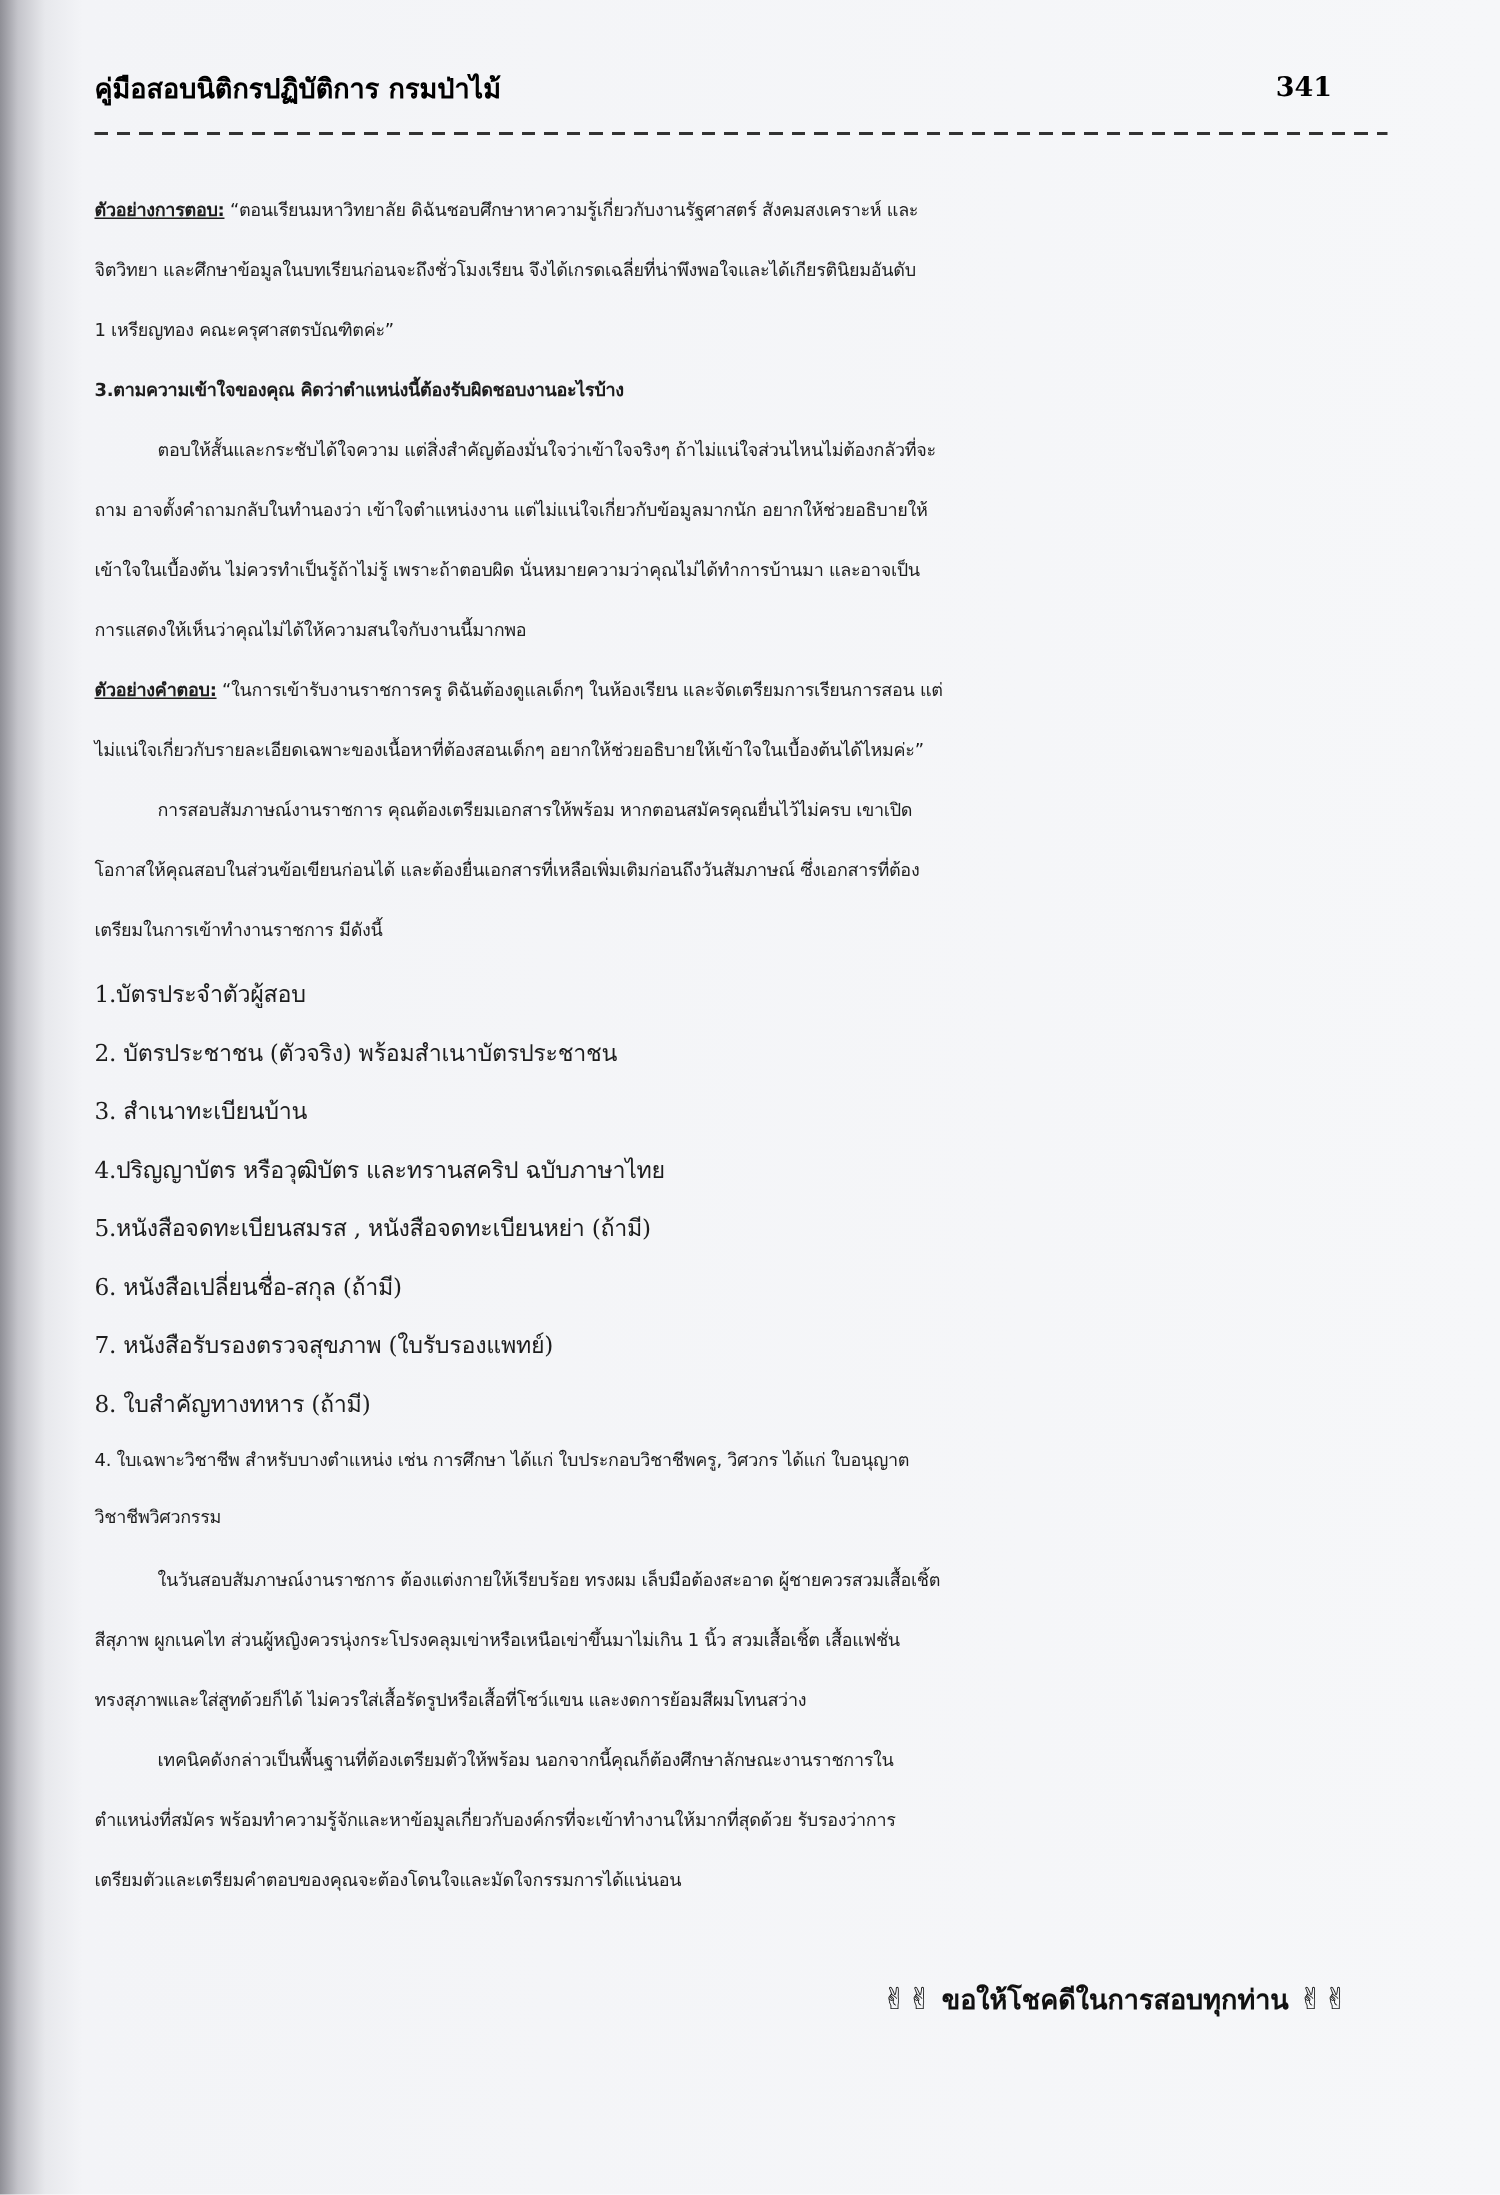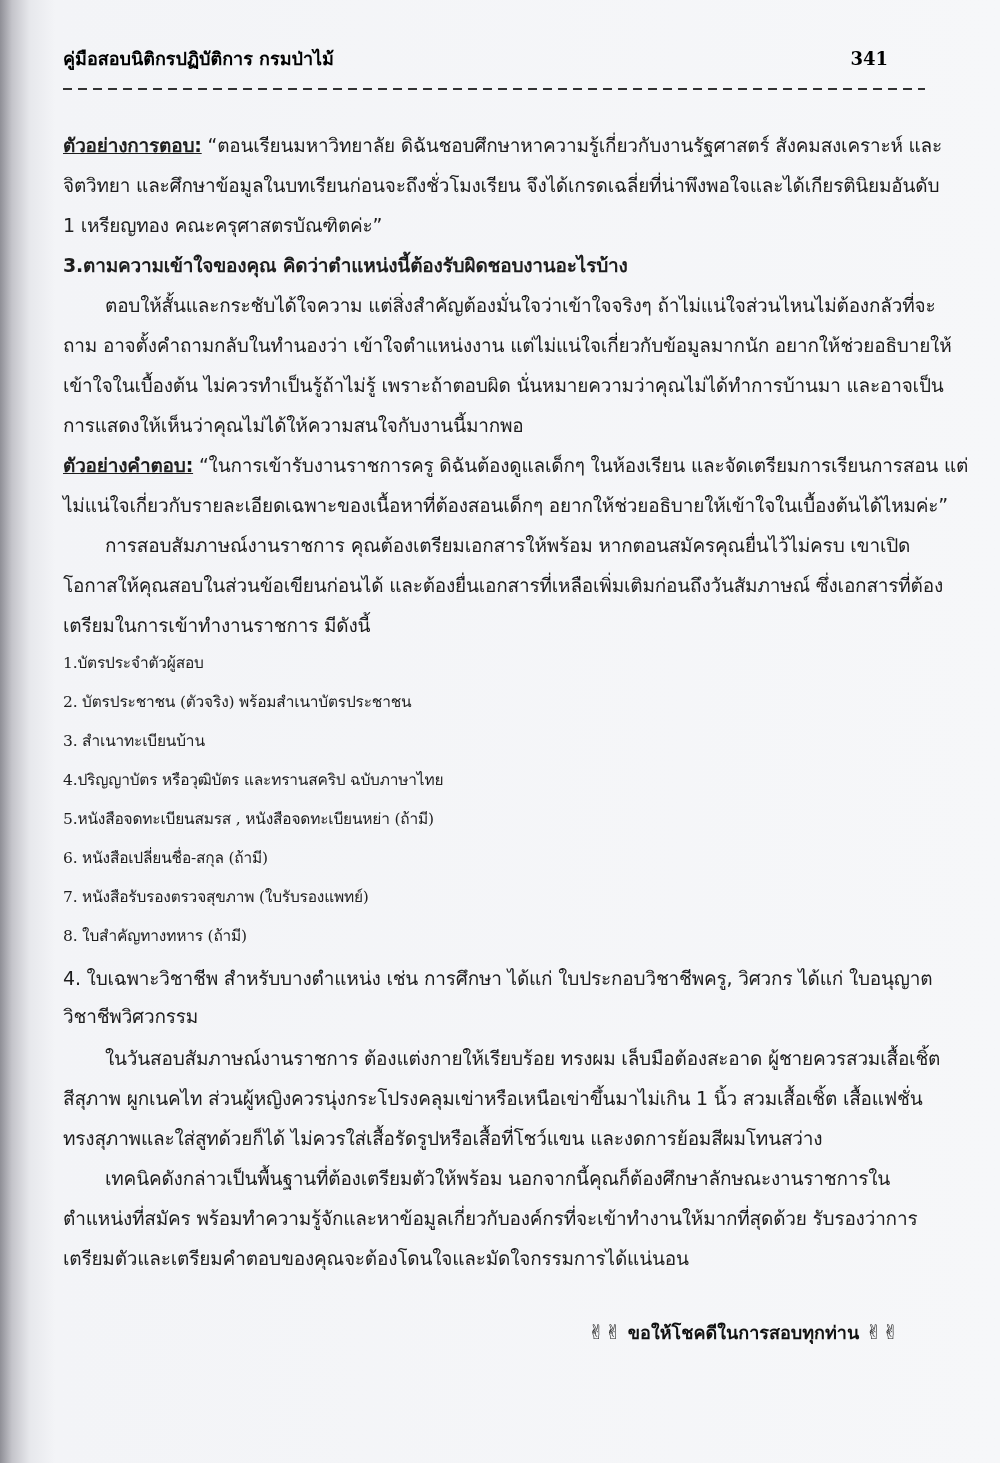--- a/index.html
+++ b/index.html
@@ -16,21 +16,21 @@
     display: flex; justify-content: space-between; align-items: center;
     font-weight: bold; font-size: 18px; color: #000000;
   }
   .header .num { font-family: "DejaVu Serif", serif; font-size: 18px; }
   .rule {
     position: absolute; left: 63px; top: 88px; width: 862px; height: 2px;
     background-image: repeating-linear-gradient(to right, #333 0 9px, transparent 9px 15px);
   }
   .line {
     position: absolute; left: 63px; white-space: nowrap;
-    font-size: 19px; color: #1d1d1d; letter-spacing: -0.2px;
+    font-size: 12px; color: #1d1d1d; letter-spacing: -0.2px;
   }
   .indent { left: 105px; }
   .b { font-weight: bold; }
   .u { text-decoration: underline; font-weight: bold; }
   .serif { font-family: "DejaVu Serif", serif; font-size: 15.5px; }
   .closing {
     position: absolute; left: 588px; top: 1318px; white-space: nowrap;
     font-weight: bold; font-size: 18px; color: #111;
   }
   .closing .hand { font-weight: normal; font-size: 20px; }

